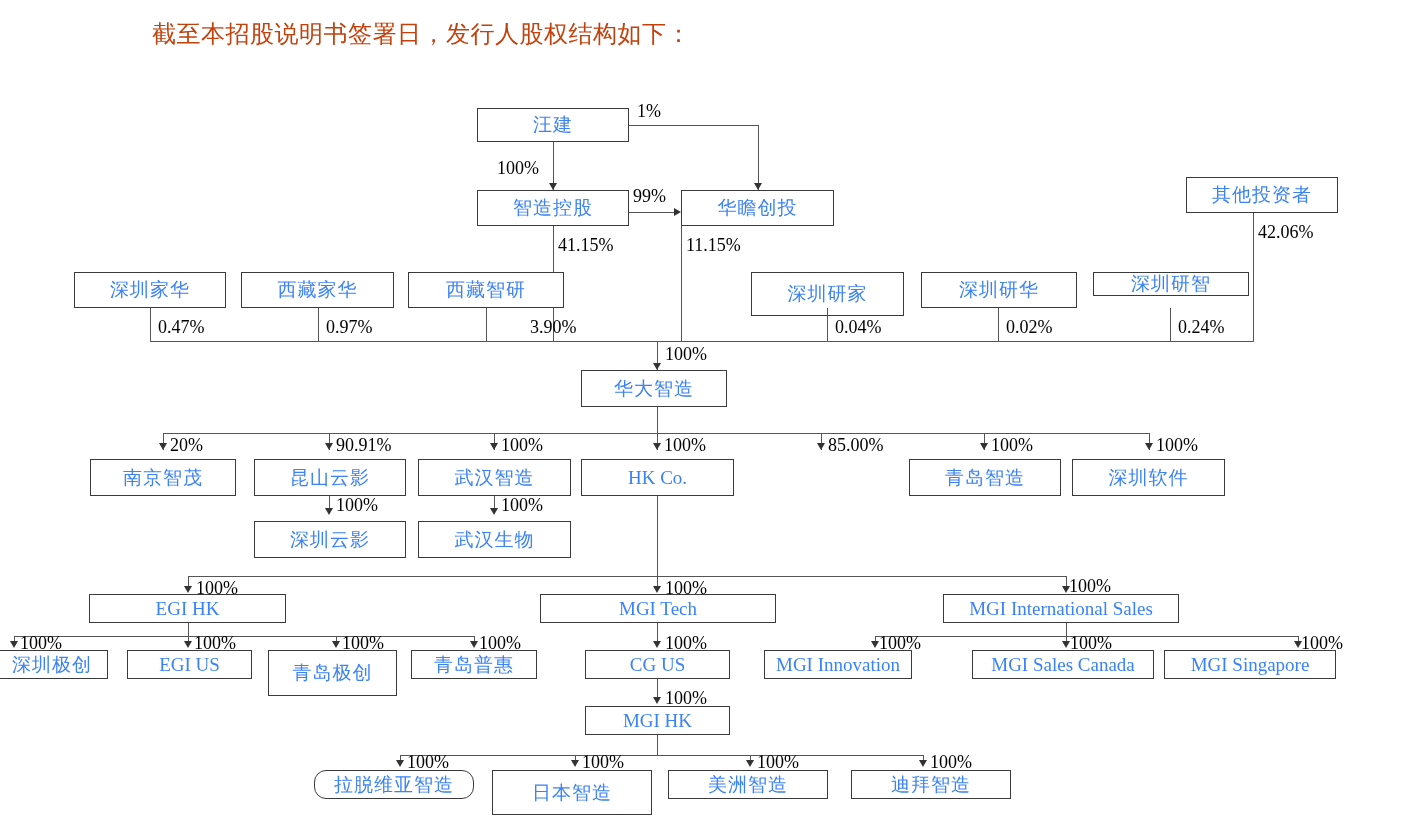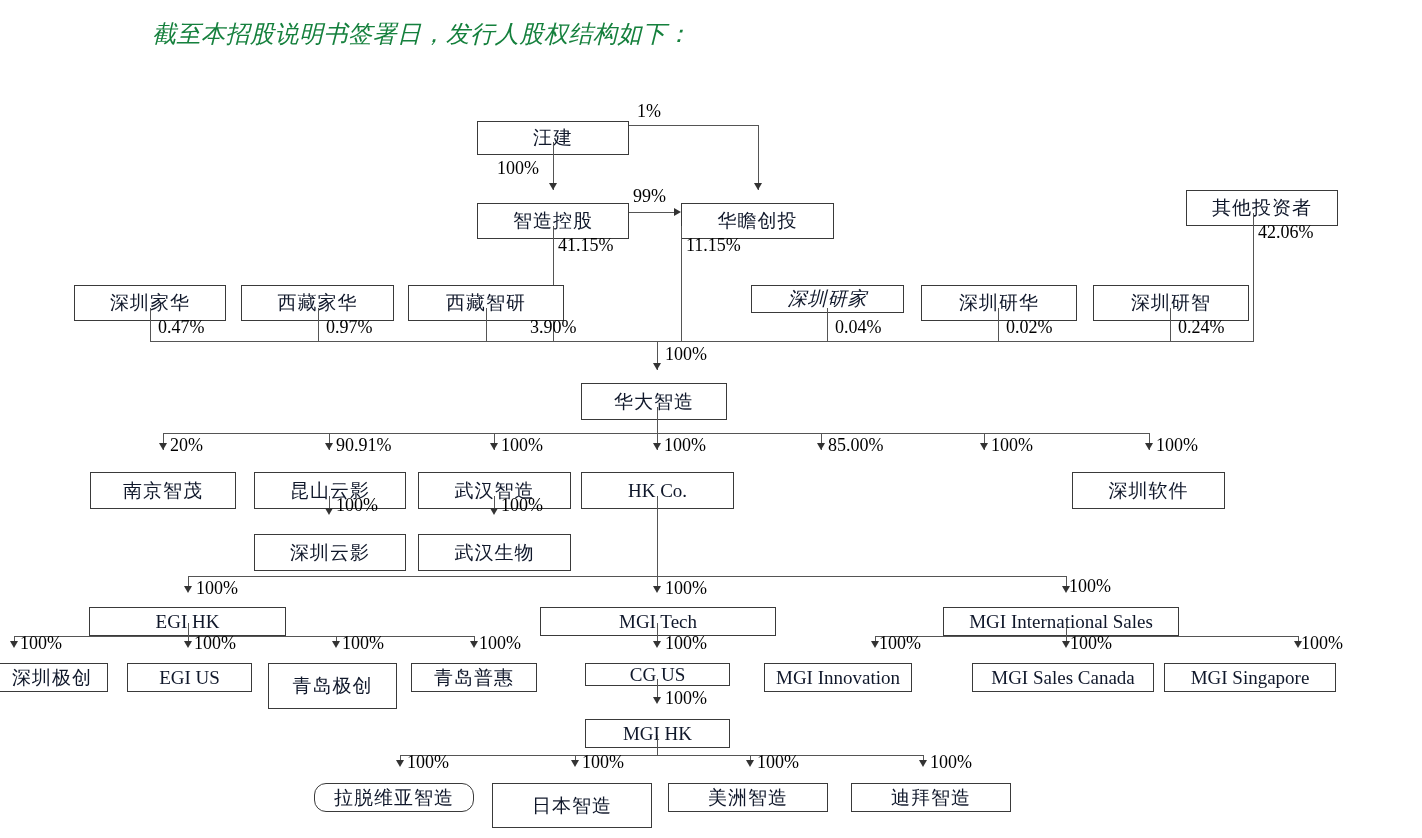--- a/index.html
+++ b/index.html
@@ -1,22 +1,22 @@
 <!DOCTYPE html>
 <html><head>
 <meta charset="utf-8">
 <style>
   html,body{margin:0;padding:0;background:#ffffff;}
   #page{position:relative;width:1422px;height:838px;background:#ffffff;
         font-family:"Liberation Serif","DejaVu Serif",serif;overflow:hidden;}
-  #title{position:absolute;left:152px;top:18px;font-size:24px;color:#15803d;
-         letter-spacing:0.5px;white-space:nowrap;font-style:italic;}
+  #title{position:absolute;left:152px;top:18px;font-size:24px;color:#c2410c;
+         letter-spacing:0.5px;white-space:nowrap;}
   .box{position:absolute;box-sizing:border-box;border:1.3px solid #3a3a3a;
        background:#fff;display:flex;align-items:center;justify-content:center;
-       color:#0f172a;white-space:nowrap;margin-top:13px;}
+       color:#3b82f6;white-space:nowrap;}
   .box.cn{font-size:19px;letter-spacing:1px;}
   .box.en{font-size:19px;}
   .lbl{position:absolute;font-size:18px;color:#000;white-space:nowrap;}
   .h{position:absolute;height:0;border-top:1.2px solid #555;}
   .v{position:absolute;width:0;border-left:1.2px solid #555;}
   .arr{position:absolute;width:0;height:0;border-left:4.5px solid transparent;
        border-right:4.5px solid transparent;border-top:7px solid #333;}
   .arrR{position:absolute;width:0;height:0;border-top:4.5px solid transparent;
         border-bottom:4.5px solid transparent;border-left:7px solid #333;}
 </style>
@@ -51,23 +51,23 @@
 
   <div class="v" style="left:681px;top:226px;height:115px;"></div>
   <div class="lbl" style="left:686px;top:235px;">11.15%</div>
 
   <div class="v" style="left:1253px;top:213px;height:128px;"></div>
   <div class="lbl" style="left:1258px;top:222px;">42.06%</div>
 
   <div class="box cn" style="left:74px;top:272px;width:152px;height:36px;">深圳家华</div>
   <div class="box cn" style="left:241px;top:272px;width:153px;height:36px;">西藏家华</div>
   <div class="box cn" style="left:408px;top:272px;width:156px;height:36px;">西藏智研</div>
-  <div class="box cn" style="left:751px;top:272px;width:153px;height:28px;font-style:italic;">深圳研家</div>
+  <div class="box cn" style="left:751px;top:272px;width:153px;height:44px;">深圳研家</div>
   <div class="box cn" style="left:921px;top:272px;width:156px;height:36px;">深圳研华</div>
-  <div class="box cn" style="left:1093px;top:272px;width:156px;height:36px;">深圳研智</div>
+  <div class="box cn" style="left:1093px;top:272px;width:156px;height:24px;">深圳研智</div>
 
   <div class="v" style="left:150px;top:308px;height:33px;"></div>
   <div class="lbl" style="left:158px;top:317px;">0.47%</div>
 
   <div class="v" style="left:318px;top:308px;height:33px;"></div>
   <div class="lbl" style="left:326px;top:317px;">0.97%</div>
 
   <div class="v" style="left:486px;top:308px;height:33px;"></div>
   <div class="lbl" style="left:494px;top:317px;margin-left:36px;">3.90%</div>
 
@@ -111,20 +111,21 @@
   <div class="lbl" style="left:664px;top:435px;">100%</div>
   <div class="box en" style="left:581px;top:459px;width:153px;height:37px;">HK Co.</div>
 
   <div class="v" style="left:821px;top:433px;height:17px;"></div>
   <div class="arr" style="left:816.5px;top:443px;"></div>
   <div class="lbl" style="left:828px;top:435px;">85.00%</div>
 
   <div class="v" style="left:984px;top:433px;height:17px;"></div>
   <div class="arr" style="left:979.5px;top:443px;"></div>
   <div class="lbl" style="left:991px;top:435px;">100%</div>
+  <div class="box cn" style="left:909px;top:459px;width:152px;height:37px;">青岛智造</div>
 
   <div class="v" style="left:1149px;top:433px;height:17px;"></div>
   <div class="arr" style="left:1144.5px;top:443px;"></div>
   <div class="lbl" style="left:1156px;top:435px;">100%</div>
   <div class="box cn" style="left:1072px;top:459px;width:153px;height:37px;">深圳软件</div>
 
   <div class="v" style="left:329px;top:496px;height:17px;"></div>
   <div class="arr" style="left:324.5px;top:508px;"></div>
   <div class="lbl" style="left:336px;top:495px;">100%</div>
   <div class="box cn" style="left:254px;top:521px;width:152px;height:37px;">深圳云影</div>
@@ -171,21 +172,21 @@
   <div class="box cn" style="left:268px;top:650px;width:129px;height:46px;">青岛极创</div>
 
   <div class="v" style="left:474px;top:636px;height:10px;"></div>
   <div class="arr" style="left:469.5px;top:641px;"></div>
   <div class="lbl" style="left:479px;top:633px;">100%</div>
   <div class="box cn" style="left:411px;top:650px;width:126px;height:29px;">青岛普惠</div>
 
   <div class="v" style="left:657px;top:623px;height:18px;"></div>
   <div class="arr" style="left:652.5px;top:641px;"></div>
   <div class="lbl" style="left:665px;top:633px;">100%</div>
-  <div class="box en" style="left:585px;top:650px;width:145px;height:23px;">CG US</div>
+  <div class="box en" style="left:585px;top:650px;width:145px;height:29px;">CG US</div>
 
   <div class="v" style="left:1066px;top:623px;height:13px;"></div>
   <div class="h" style="left:875px;top:636px;width:423px;"></div>
 
   <div class="v" style="left:875px;top:636px;height:10px;"></div>
   <div class="arr" style="left:870.5px;top:641px;"></div>
   <div class="lbl" style="left:879px;top:633px;">100%</div>
   <div class="box en" style="left:764px;top:650px;width:148px;height:29px;">MGI Innovation</div>
 
   <div class="v" style="left:1066px;top:636px;height:10px;"></div>

